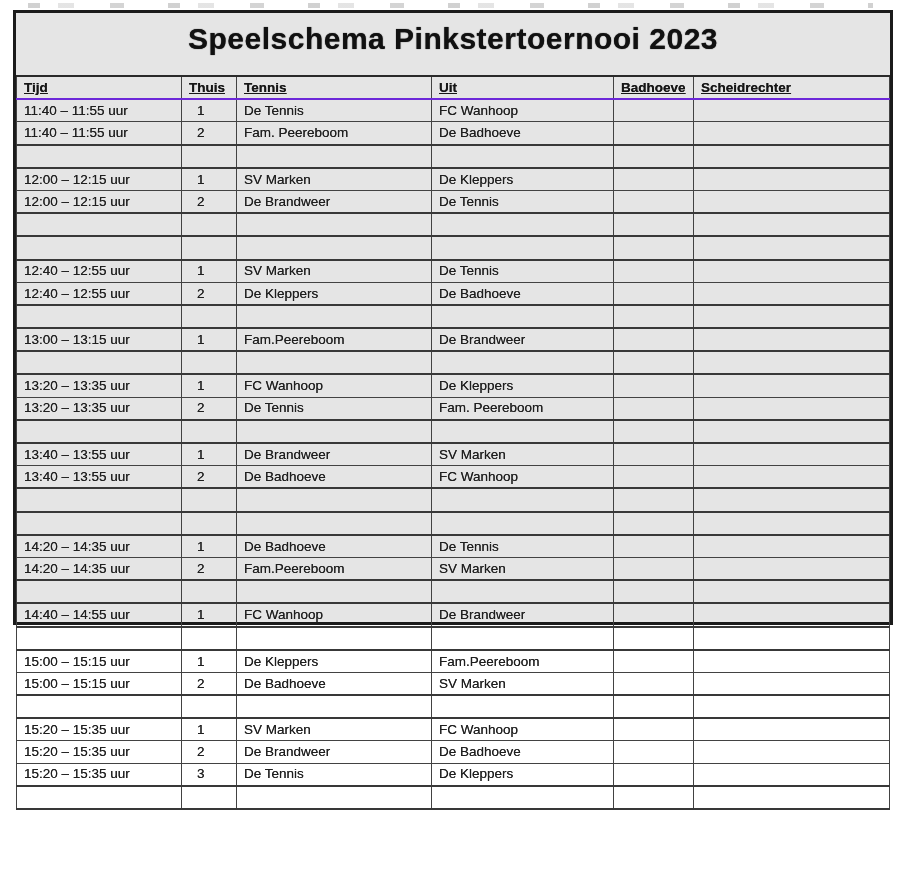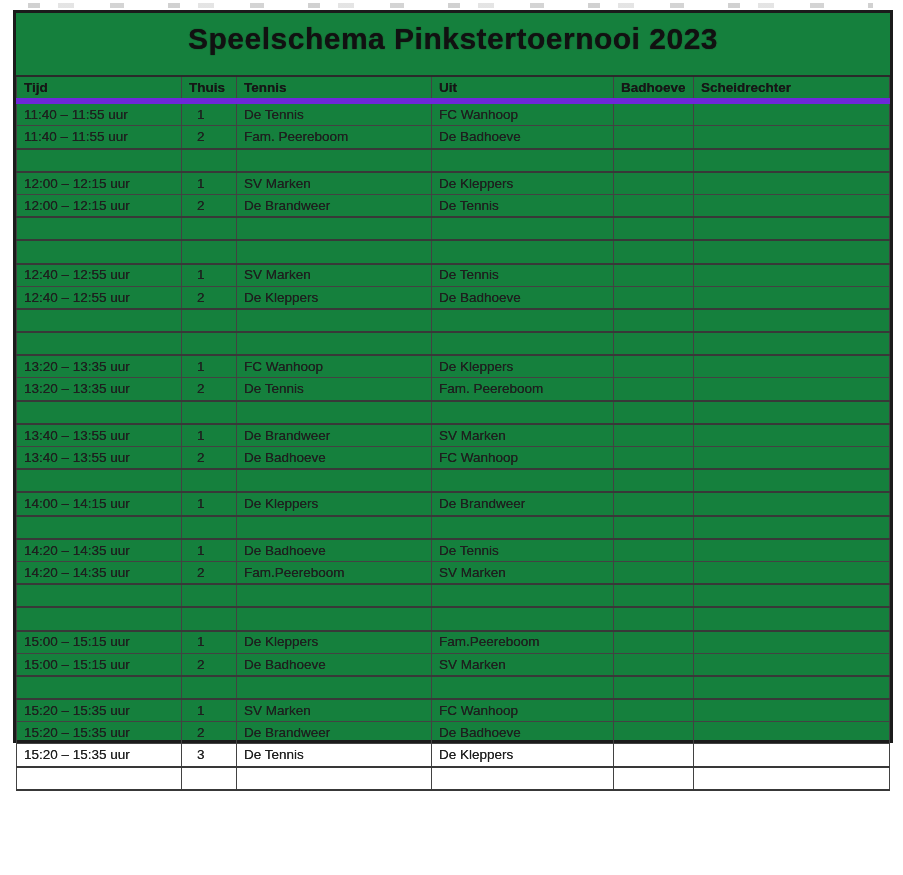--- a/index.html
+++ b/index.html
@@ -29,24 +29,24 @@
       transparent 46px 82px,
       rgba(60,60,60,0.4) 82px 96px,
       transparent 96px 140px);
     opacity: 0.55;
   }
   .sheet {
     position: absolute;
     left: 13px;
     top: 10px;
     width: 880px;
-    height: 733px;
+    height: 615px;
     box-sizing: border-box;
     border: 3px solid #1b1b1b;
-    background: #15803d;
+    background: #e5e5e5;
   }
   .title-area {
     height: 62px;
     display: flex;
     align-items: flex-start;
     justify-content: center;
   }
   .doc-title {
     margin: 0;
     padding-top: 9px;
@@ -78,22 +78,23 @@
     color: #1f1f1f;
     text-align: left;
     vertical-align: middle;
     overflow: hidden;
     white-space: nowrap;
     text-shadow: 0 0 0.6px rgba(25,25,25,0.85);
   }
   table.schedule thead th {
     font-weight: 700;
     border-top: 2.2px solid #2a2a2a;
-    border-bottom: 6px solid #6d28d9;
+    border-bottom: 2px solid #6d28d9;
     color: #161616;
+    text-decoration: underline;
   }
   table.schedule td.col-veld { padding-left: 15px; }
   tr.sep-row td {
     border-top: 2px solid #383838;
     border-bottom: 2px solid #383838;
   }
 </style>
 </head>
 <body>
 
@@ -196,20 +197,28 @@
             <td class="col-scheidrechter"></td>
           </tr>
           <tr class="sep-row">
             <td class="col-tijd"></td>
             <td class="col-veld"></td>
             <td class="col-thuis"></td>
             <td class="col-uit"></td>
             <td class="col-uitslag"></td>
             <td class="col-scheidrechter"></td>
           </tr>
+          <tr class="match-row">
+            <td class="col-tijd">13:00 – 13:15 uur</td>
+            <td class="col-veld">1</td>
+            <td class="col-thuis">Fam.Peereboom</td>
+            <td class="col-uit">De Brandweer</td>
+            <td class="col-uitslag"></td>
+            <td class="col-scheidrechter"></td>
+          </tr>
           <tr class="sep-row">
             <td class="col-tijd"></td>
             <td class="col-veld"></td>
             <td class="col-thuis"></td>
             <td class="col-uit"></td>
             <td class="col-uitslag"></td>
             <td class="col-scheidrechter"></td>
           </tr>
           <tr class="match-row">
             <td class="col-tijd">13:20 – 13:35 uur</td>
@@ -252,28 +261,20 @@
             <td class="col-scheidrechter"></td>
           </tr>
           <tr class="sep-row">
             <td class="col-tijd"></td>
             <td class="col-veld"></td>
             <td class="col-thuis"></td>
             <td class="col-uit"></td>
             <td class="col-uitslag"></td>
             <td class="col-scheidrechter"></td>
           </tr>
-          <tr class="match-row">
-            <td class="col-tijd">14:00 – 14:15 uur</td>
-            <td class="col-veld">1</td>
-            <td class="col-thuis">De Kleppers</td>
-            <td class="col-uit">De Brandweer</td>
-            <td class="col-uitslag"></td>
-            <td class="col-scheidrechter"></td>
-          </tr>
           <tr class="sep-row">
             <td class="col-tijd"></td>
             <td class="col-veld"></td>
             <td class="col-thuis"></td>
             <td class="col-uit"></td>
             <td class="col-uitslag"></td>
             <td class="col-scheidrechter"></td>
           </tr>
           <tr class="match-row">
             <td class="col-tijd">14:20 – 14:35 uur</td>
@@ -289,20 +290,28 @@
             <td class="col-thuis">Fam.Peereboom</td>
             <td class="col-uit">SV Marken</td>
             <td class="col-uitslag"></td>
             <td class="col-scheidrechter"></td>
           </tr>
           <tr class="sep-row">
             <td class="col-tijd"></td>
             <td class="col-veld"></td>
             <td class="col-thuis"></td>
             <td class="col-uit"></td>
+            <td class="col-uitslag"></td>
+            <td class="col-scheidrechter"></td>
+          </tr>
+          <tr class="match-row">
+            <td class="col-tijd">14:40 – 14:55 uur</td>
+            <td class="col-veld">1</td>
+            <td class="col-thuis">FC Wanhoop</td>
+            <td class="col-uit">De Brandweer</td>
             <td class="col-uitslag"></td>
             <td class="col-scheidrechter"></td>
           </tr>
           <tr class="sep-row">
             <td class="col-tijd"></td>
             <td class="col-veld"></td>
             <td class="col-thuis"></td>
             <td class="col-uit"></td>
             <td class="col-uitslag"></td>
             <td class="col-scheidrechter"></td>

